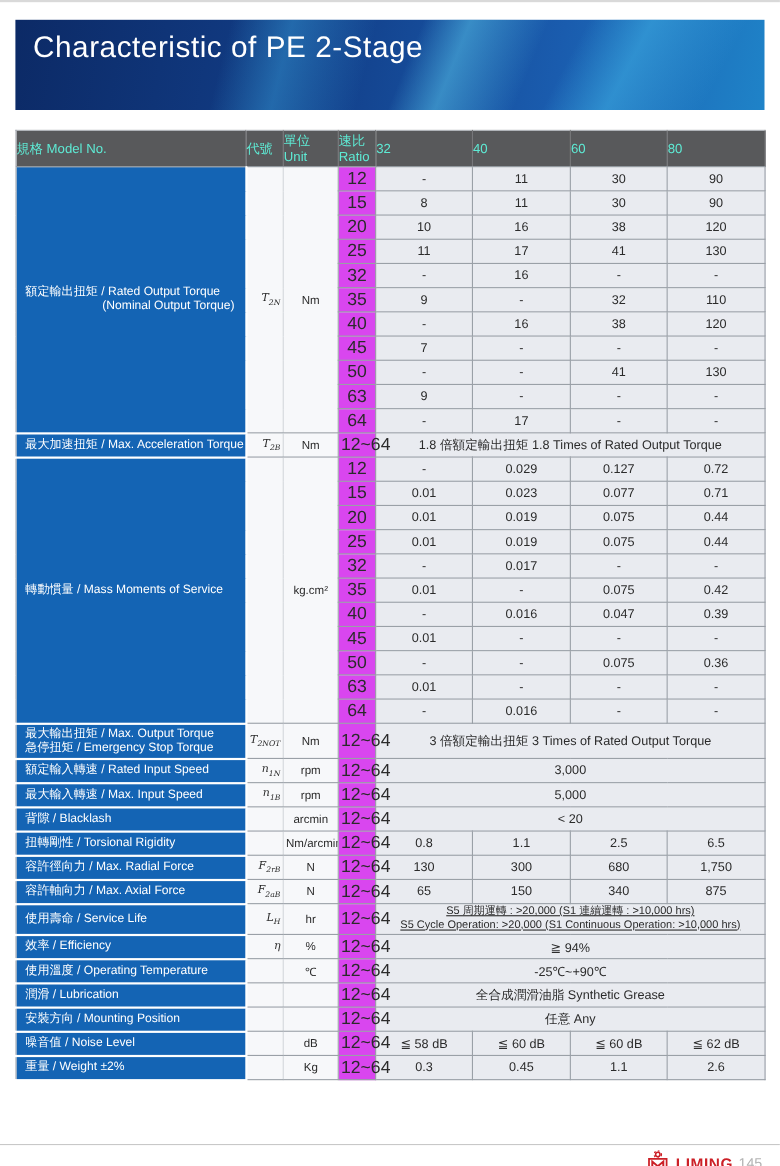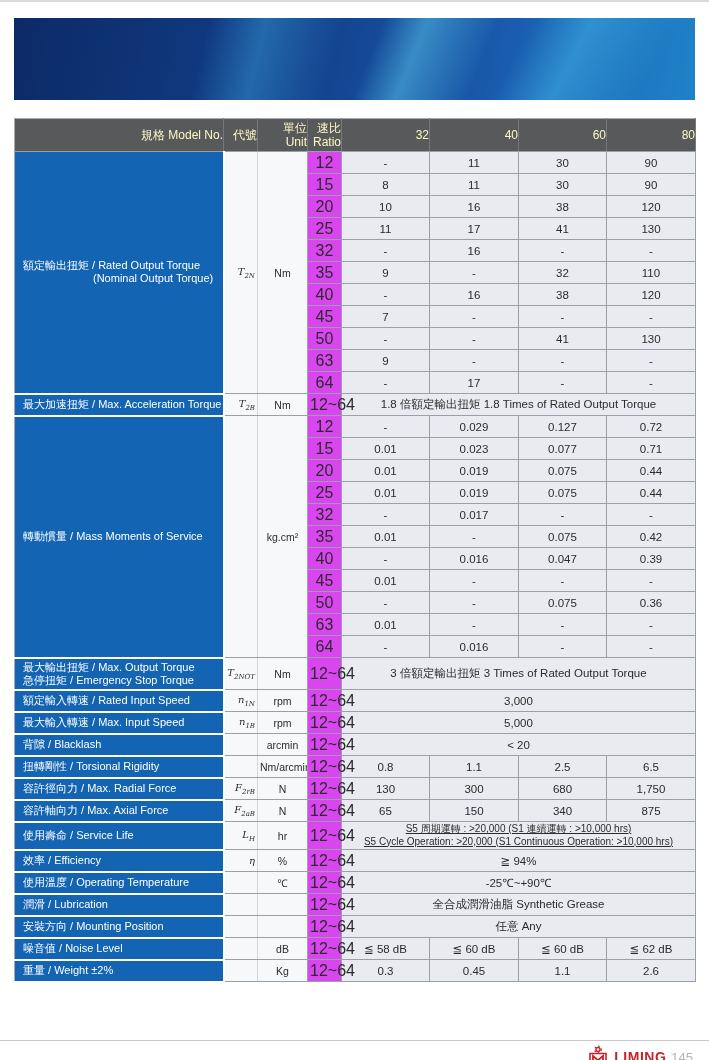--- a/index.html
+++ b/index.html
@@ -21,22 +21,22 @@
   }
   .banner-title { font-size:27px; letter-spacing:0.5px; }
   .banner-subtitle { font-size:17px; margin-top:9px; }
 
   
   table.spec {
     width:681px; margin-top:18px; border-collapse:collapse; table-layout:fixed;
     border:1px solid #a9adb3;
   }
   th {
-    background:#58595b; color:#fef9c3; font-weight:normal; font-size:12px;
-    height:32px; line-height:14px; text-align:right; padding:0;
+    background:#58595b; color:#5eead4; font-weight:normal; font-size:12px;
+    height:32px; line-height:14px; text-align:left; padding:0;
     border-right:1px solid #77787b; border-bottom:1px solid #9aa0a7;
   }
   td { padding:0 2px; text-align:center; font-size:11.5px; color:#2b2b2b; }
   tr { height:22px; }
   tr.tall { height:28px; }
 
   td.lbl {
     background:#1464b4; color:#ffffff; text-align:left; font-size:11px;
     padding:2px 4px 2px 8px; border-bottom:2px solid #ffffff; border-right:2px solid #ffffff;
     line-height:13px; vertical-align:middle;margin-top:40px;
@@ -71,20 +71,21 @@
   }
   .brand { color:#cc2027; font-weight:bold; font-size:14px; letter-spacing:0.5px; }
   .pagenum { color:#b3b3b3; font-size:13px; }
 </style>
 </head>
 <body>
 
 <div class="content">
 
   <div class="banner">
+    <div class="banner-title">Characteristic of PE 2-Stage</div>
   </div>
 
   <table class="spec">
     <colgroup>
       <col style="width:209px">
         <col style="width:34px">
         <col style="width:50px">
         <col style="width:34px">
       <col style="width:88px">
         <col style="width:89px">

